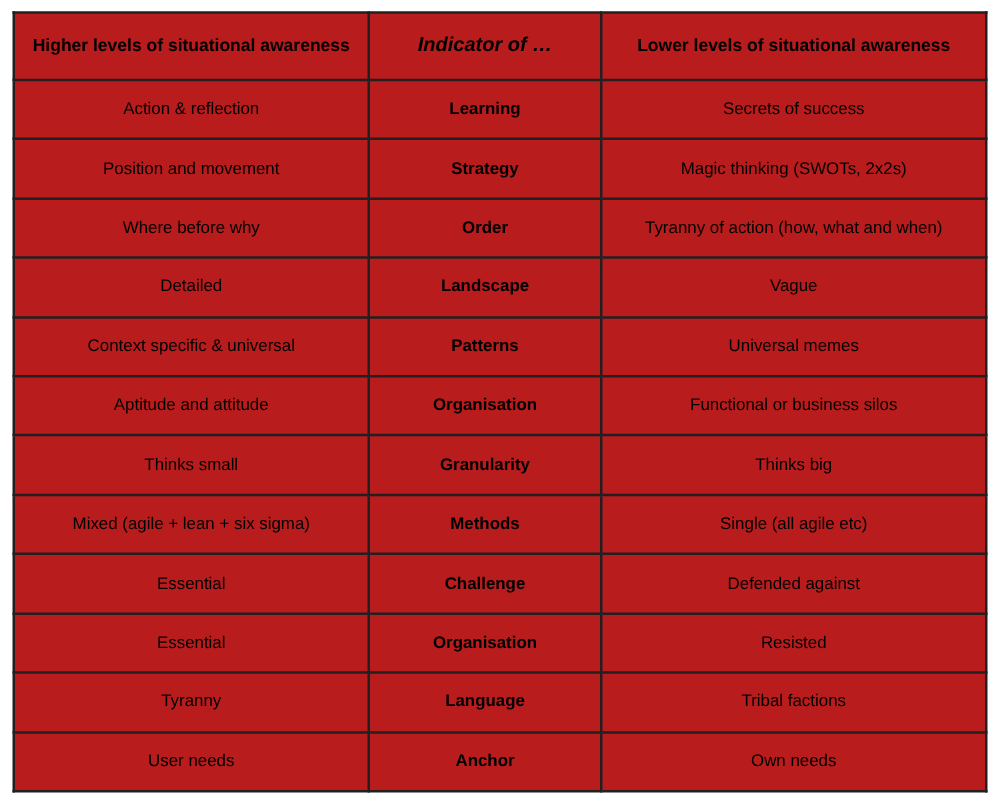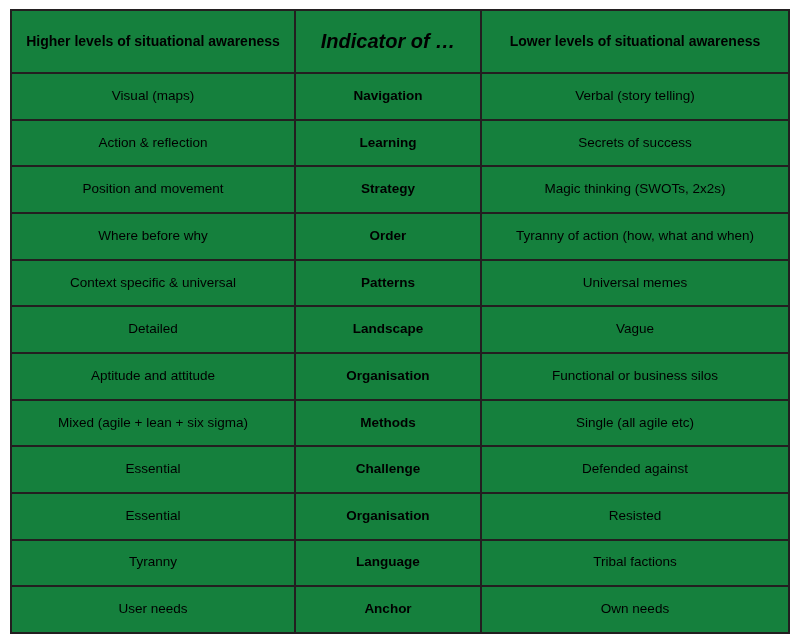--- a/index.html
+++ b/index.html
@@ -33,94 +33,94 @@
   }
 
   table.awareness-table td {
     border: 2px solid #231f20;
     text-align: center;
     vertical-align: middle;
     padding: 2px 8px;
     font-size: 13.5px;
     line-height: 1.25;
     color: #000000;
-    background: #15803d;
+    background: #b91c1c;
   }
 
   
   col.col-high { width: 284px; }
   col.col-ind  { width: 186px; }
   col.col-low  { width: 308px; }
 
   td.cell-indicator {
     background: #d9d9d9;
     font-weight: bold;
   }
 
   tr.header-row td {
     font-weight: bold;
     font-size: 14px;
   }
 
   tr.header-row td.cell-indicator {
     font-style: italic;
     font-weight: bold;
-    font-size: 20px;
+    font-size: 16px;
   }
 </style>
 </head>
 <body>
 
 <div id="awareness-table-wrap">
   <table class="awareness-table">
     <colgroup>
       <col class="col-high">
       <col class="col-ind">
       <col class="col-low">
     </colgroup>
     <tbody id="table-body">
       <tr class="header-row">
         <td>Higher levels of situational awareness</td>
         <td class="cell-indicator">Indicator of …</td>
         <td>Lower levels of situational awareness</td>
       </tr>
-    <tr>
-          <td>Visual (maps)</td>
-          <td class="cell-indicator">Navigation</td>
-          <td>Verbal (story telling)</td>
-        </tr>
         <tr>
           <td>Action &amp; reflection</td>
           <td class="cell-indicator">Learning</td>
           <td>Secrets of success</td>
         </tr>
         <tr>
           <td>Position and movement</td>
           <td class="cell-indicator">Strategy</td>
           <td>Magic thinking (SWOTs, 2x2s)</td>
         </tr>
         <tr>
           <td>Where before why</td>
           <td class="cell-indicator">Order</td>
           <td>Tyranny of action (how, what and when)</td>
         </tr>
         <tr>
+          <td>Detailed</td>
+          <td class="cell-indicator">Landscape</td>
+          <td>Vague</td>
+        </tr>
+        <tr>
           <td>Context specific &amp; universal</td>
           <td class="cell-indicator">Patterns</td>
           <td>Universal memes</td>
         </tr>
         <tr>
-          <td>Detailed</td>
-          <td class="cell-indicator">Landscape</td>
-          <td>Vague</td>
-        </tr>
-        <tr>
           <td>Aptitude and attitude</td>
           <td class="cell-indicator">Organisation</td>
           <td>Functional or business silos</td>
+        </tr>
+        <tr>
+          <td>Thinks small</td>
+          <td class="cell-indicator">Granularity</td>
+          <td>Thinks big</td>
         </tr>
         <tr>
           <td>Mixed (agile + lean + six sigma)</td>
           <td class="cell-indicator">Methods</td>
           <td>Single (all agile etc)</td>
         </tr>
         <tr>
           <td>Essential</td>
           <td class="cell-indicator">Challenge</td>
           <td>Defended against</td>

